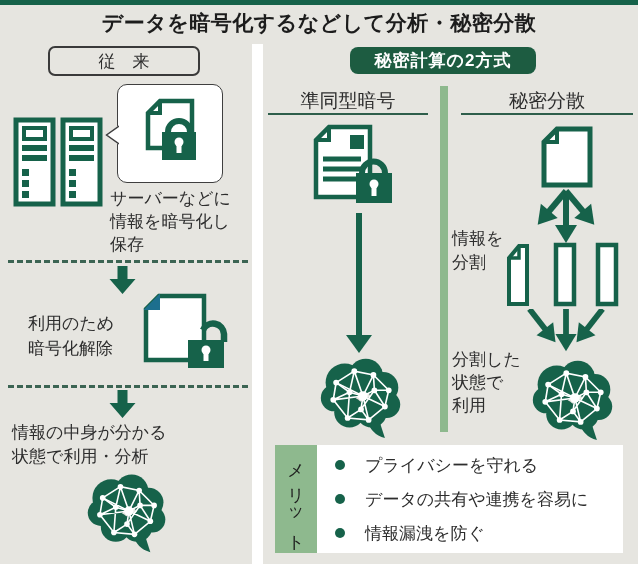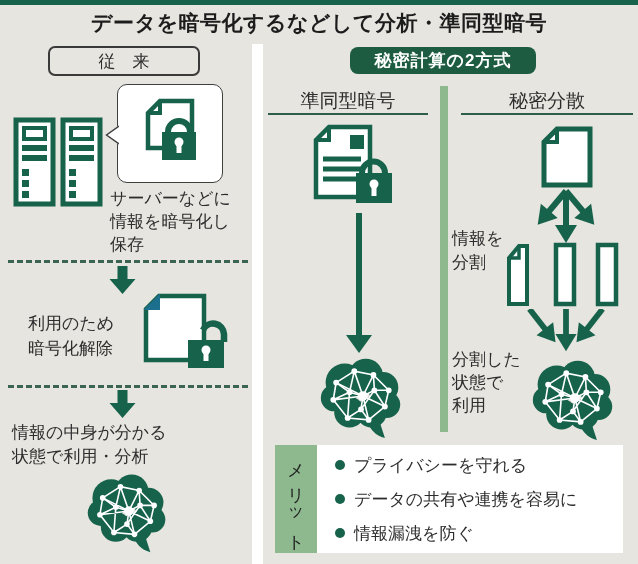--- a/index.html
+++ b/index.html
@@ -21,21 +21,21 @@
   .badge{left:350px;top:47px;width:186px;height:27px;background:#1d5c41;border-radius:8px;color:#fff;
          font-weight:bold;font-size:17px;display:flex;align-items:center;justify-content:center;letter-spacing:1px;}
   .colhead{top:88px;text-align:center;font-size:19px;}
   .underline{top:113px;height:2px;background:#2e5e4b;}
   .divider-green{left:440px;top:86px;width:8px;height:346px;background:#8eb98e;}
   .merit-band{left:275px;top:445px;width:42px;height:108px;background:#8eb98e;color:#1e1e1e;
               display:flex;align-items:center;justify-content:center;
               writing-mode:vertical-rl;font-size:17px;letter-spacing:4px;}
   .merit-box{left:317px;top:445px;width:306px;height:108px;background:#fff;
              display:flex;flex-direction:column;justify-content:center;gap:11px;padding-left:18px;box-sizing:border-box;}
-  .merit-row{display:flex;align-items:center;gap:9px;font-size:17px;}
+  .merit-row{display:flex;align-items:center;gap:20px;font-size:17px;}
   .bullet{width:10px;height:10px;border-radius:50%;background:#16624a;flex:0 0 auto;}
 </style>
 </head>
 <body>
 
 <svg width="0" height="0" style="position:absolute">
   <defs>
     <symbol id="sym-brain" viewBox="0 0 100 92">
       <g fill="#16624a">
         <circle cx="33" cy="32" r="20"></circle>
@@ -69,21 +69,21 @@
     </symbol>
     <symbol id="sym-arrow" viewBox="0 0 26 28">
       <polygon points="8,0 18,0 18,13 26,13 13,28 0,13 8,13" fill="#16624a"></polygon>
     </symbol>
   </defs>
 </svg>
 
 <div id="stage">
 
   <div class="topbar abs"></div>
-  <div class="title abs">データを暗号化するなどして分析・準同型暗号</div>
+  <div class="title abs">データを暗号化するなどして分析・秘密分散</div>
 
   <div class="dentou abs">
     <span>従　来</span>
   </div>
 
   <svg class="abs" style="left:13px;top:117px" width="90" height="90" viewBox="0 0 90 90">
     <g fill="#fff" stroke="#16624a" stroke-width="5">
       <rect x="3" y="3" width="37" height="84"></rect>
         <rect x="50" y="3" width="37" height="84"></rect>
     </g>

